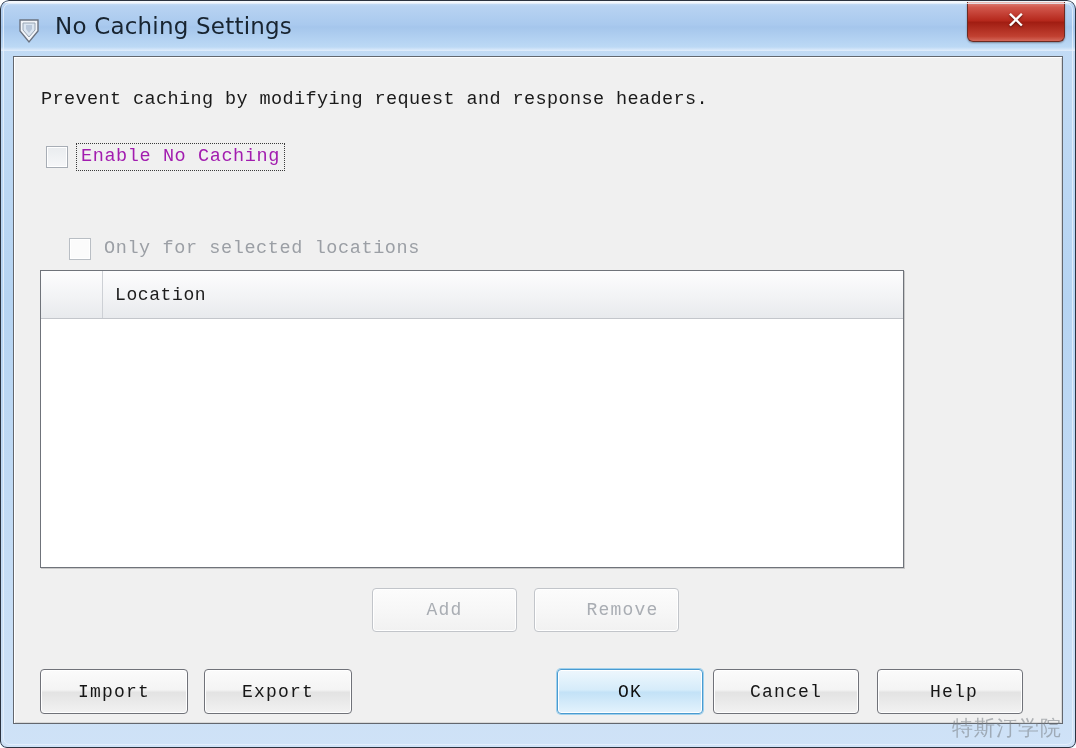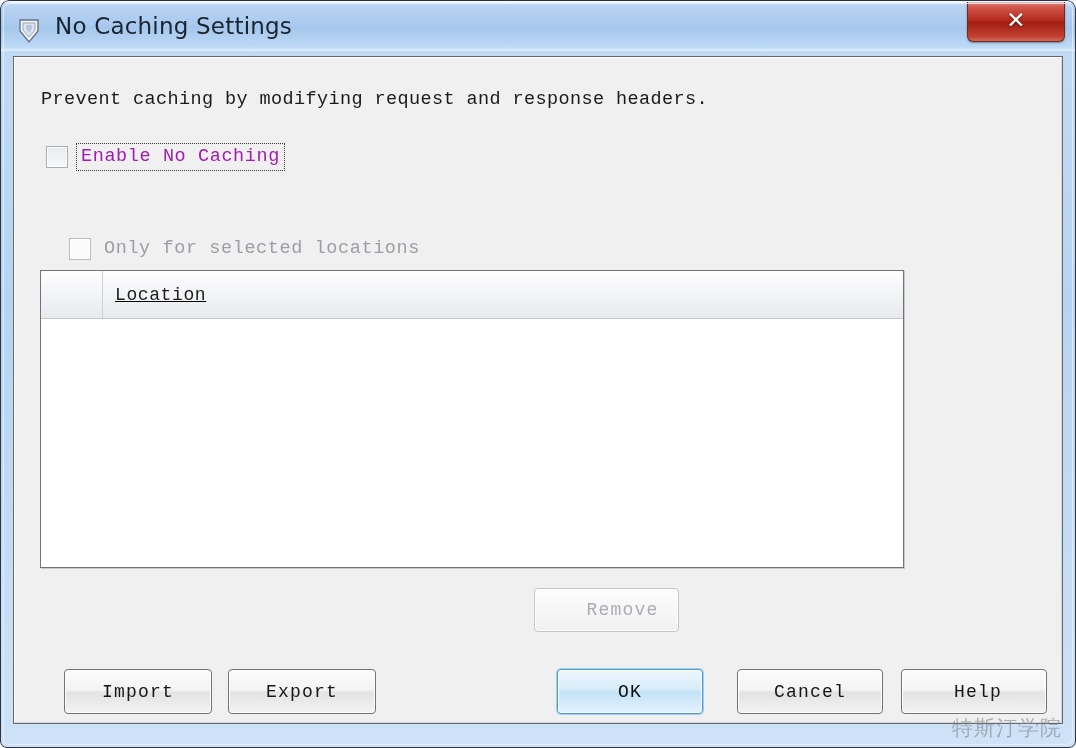--- a/index.html
+++ b/index.html
@@ -195,21 +195,20 @@
     position: absolute;
     left: 26px;
     top: 213px;
     width: 864px;
     height: 298px;
     box-sizing: border-box;
     background: #ffffff;
     border: 1px solid #6f737a;
     box-shadow: 1px 1px 0 #c9c9c9;
     overflow: hidden;
-    text-decoration: underline;
   }
   #table-header {
     display: flex;
     height: 47px;
     background: linear-gradient(180deg,#fdfdfe 0%,#f2f3f5 55%,#e8eaed 100%);
     border-bottom: 1px solid #c3c6cb;
   }
   #th-check {
     width: 61px;
     flex: 0 0 auto;
@@ -241,21 +240,20 @@
     letter-spacing: 1.2px;
     border-radius: 4px;
     cursor: pointer;
     user-select: none;
   }
   .btn.normal {
     background: linear-gradient(180deg,#fbfbfb 0%,#f4f4f4 46%,#e3e3e3 52%,#f2f2f2 100%);
     border: 1px solid #707279;
     color: #161616;
     box-shadow: inset 0 0 0 1px #ffffff;
-    margin-left: 24px;
   }
   .btn.disabled {
     background: linear-gradient(180deg,#fcfcfc 0%,#f7f7f7 50%,#f1f1f1 100%);
     border: 1px solid #c2c5ca;
     color: #a9adb3;
     box-shadow: inset 0 0 0 1px #ffffff;
     cursor: default;
   }
   .btn.default-btn {
     background: linear-gradient(180deg,#eef7fd 0%,#d6ecfa 46%,#c3e2f7 52%,#e4f3fd 100%);
@@ -325,20 +323,21 @@
     </div>
 
     <div id="location-table">
       <div id="table-header">
         <div id="th-check"></div>
         <div id="th-location" class="mono">Location</div>
       </div>
       <div id="table-body"></div>
     </div>
 
+    <div id="add-button" class="btn disabled mono">Add</div>
     <div id="remove-button" class="btn disabled mono">Remove</div>
 
     <div id="import-button" class="btn normal mono">Import</div>
     <div id="export-button" class="btn normal mono">Export</div>
     <div id="ok-button" class="btn default-btn mono">OK</div>
     <div id="cancel-button" class="btn normal mono">Cancel</div>
     <div id="help-button" class="btn normal mono">Help</div>
   </div>
 
   <div id="watermark">特斯汀学院</div>

